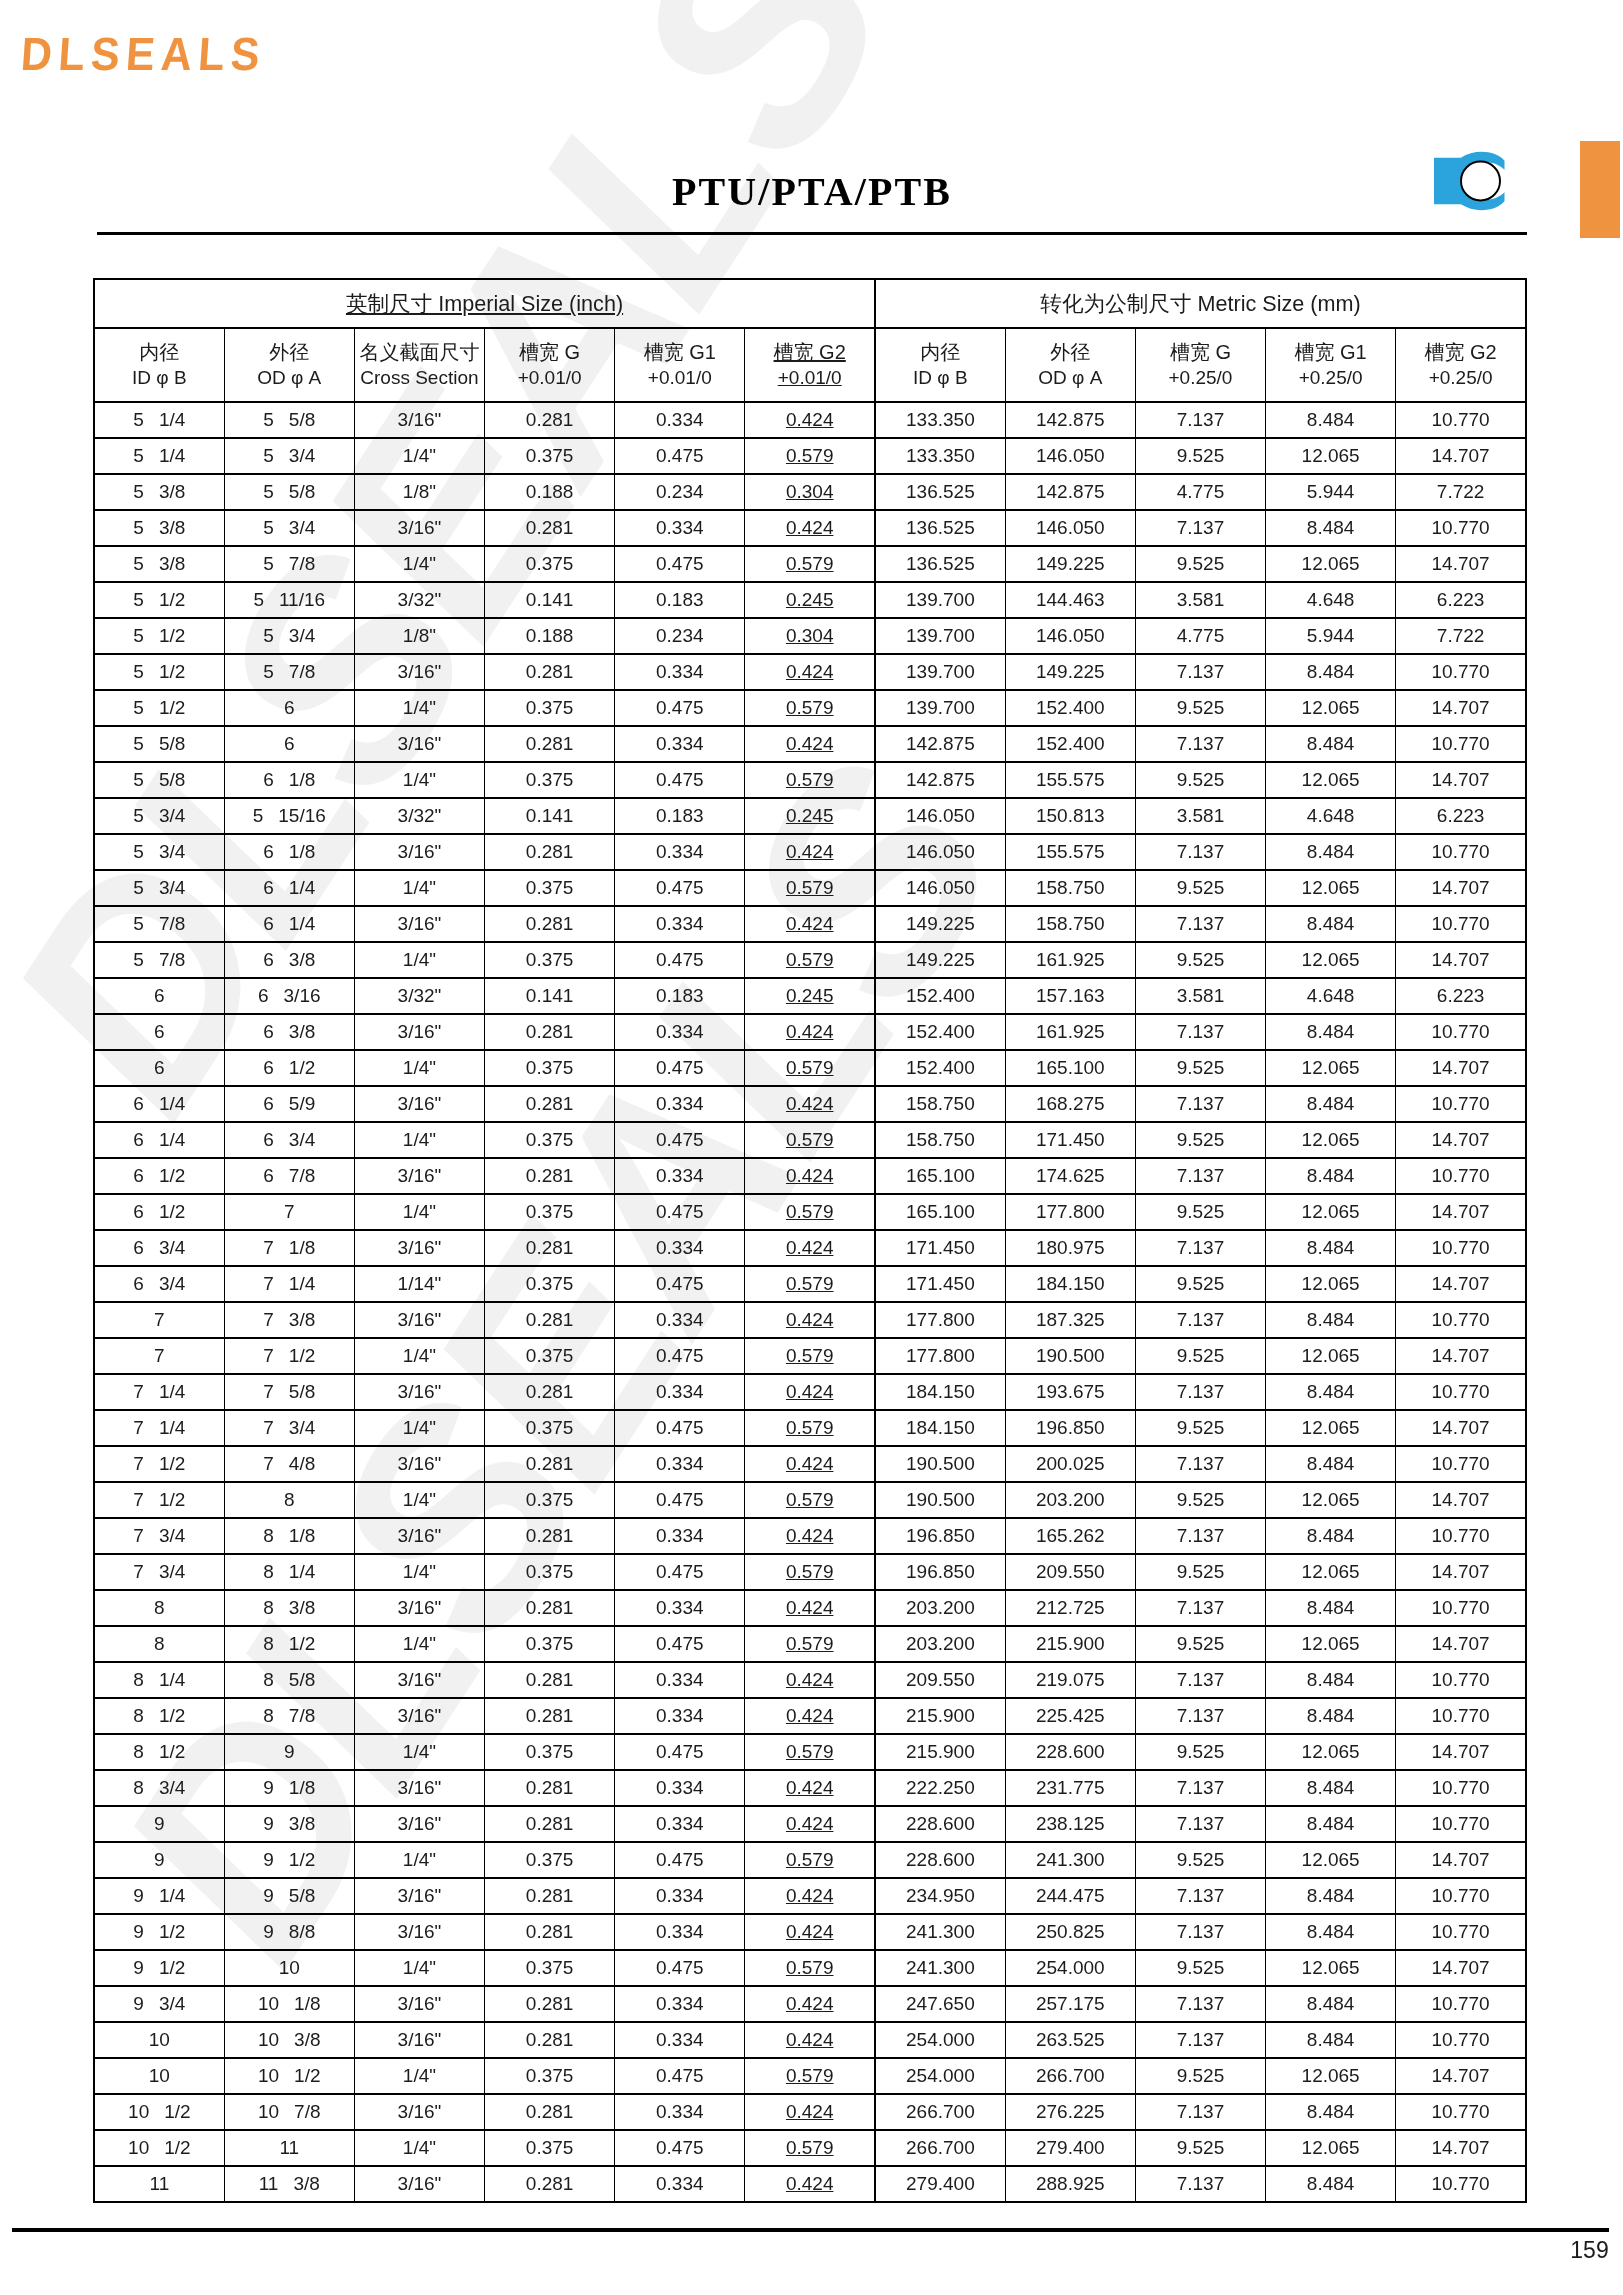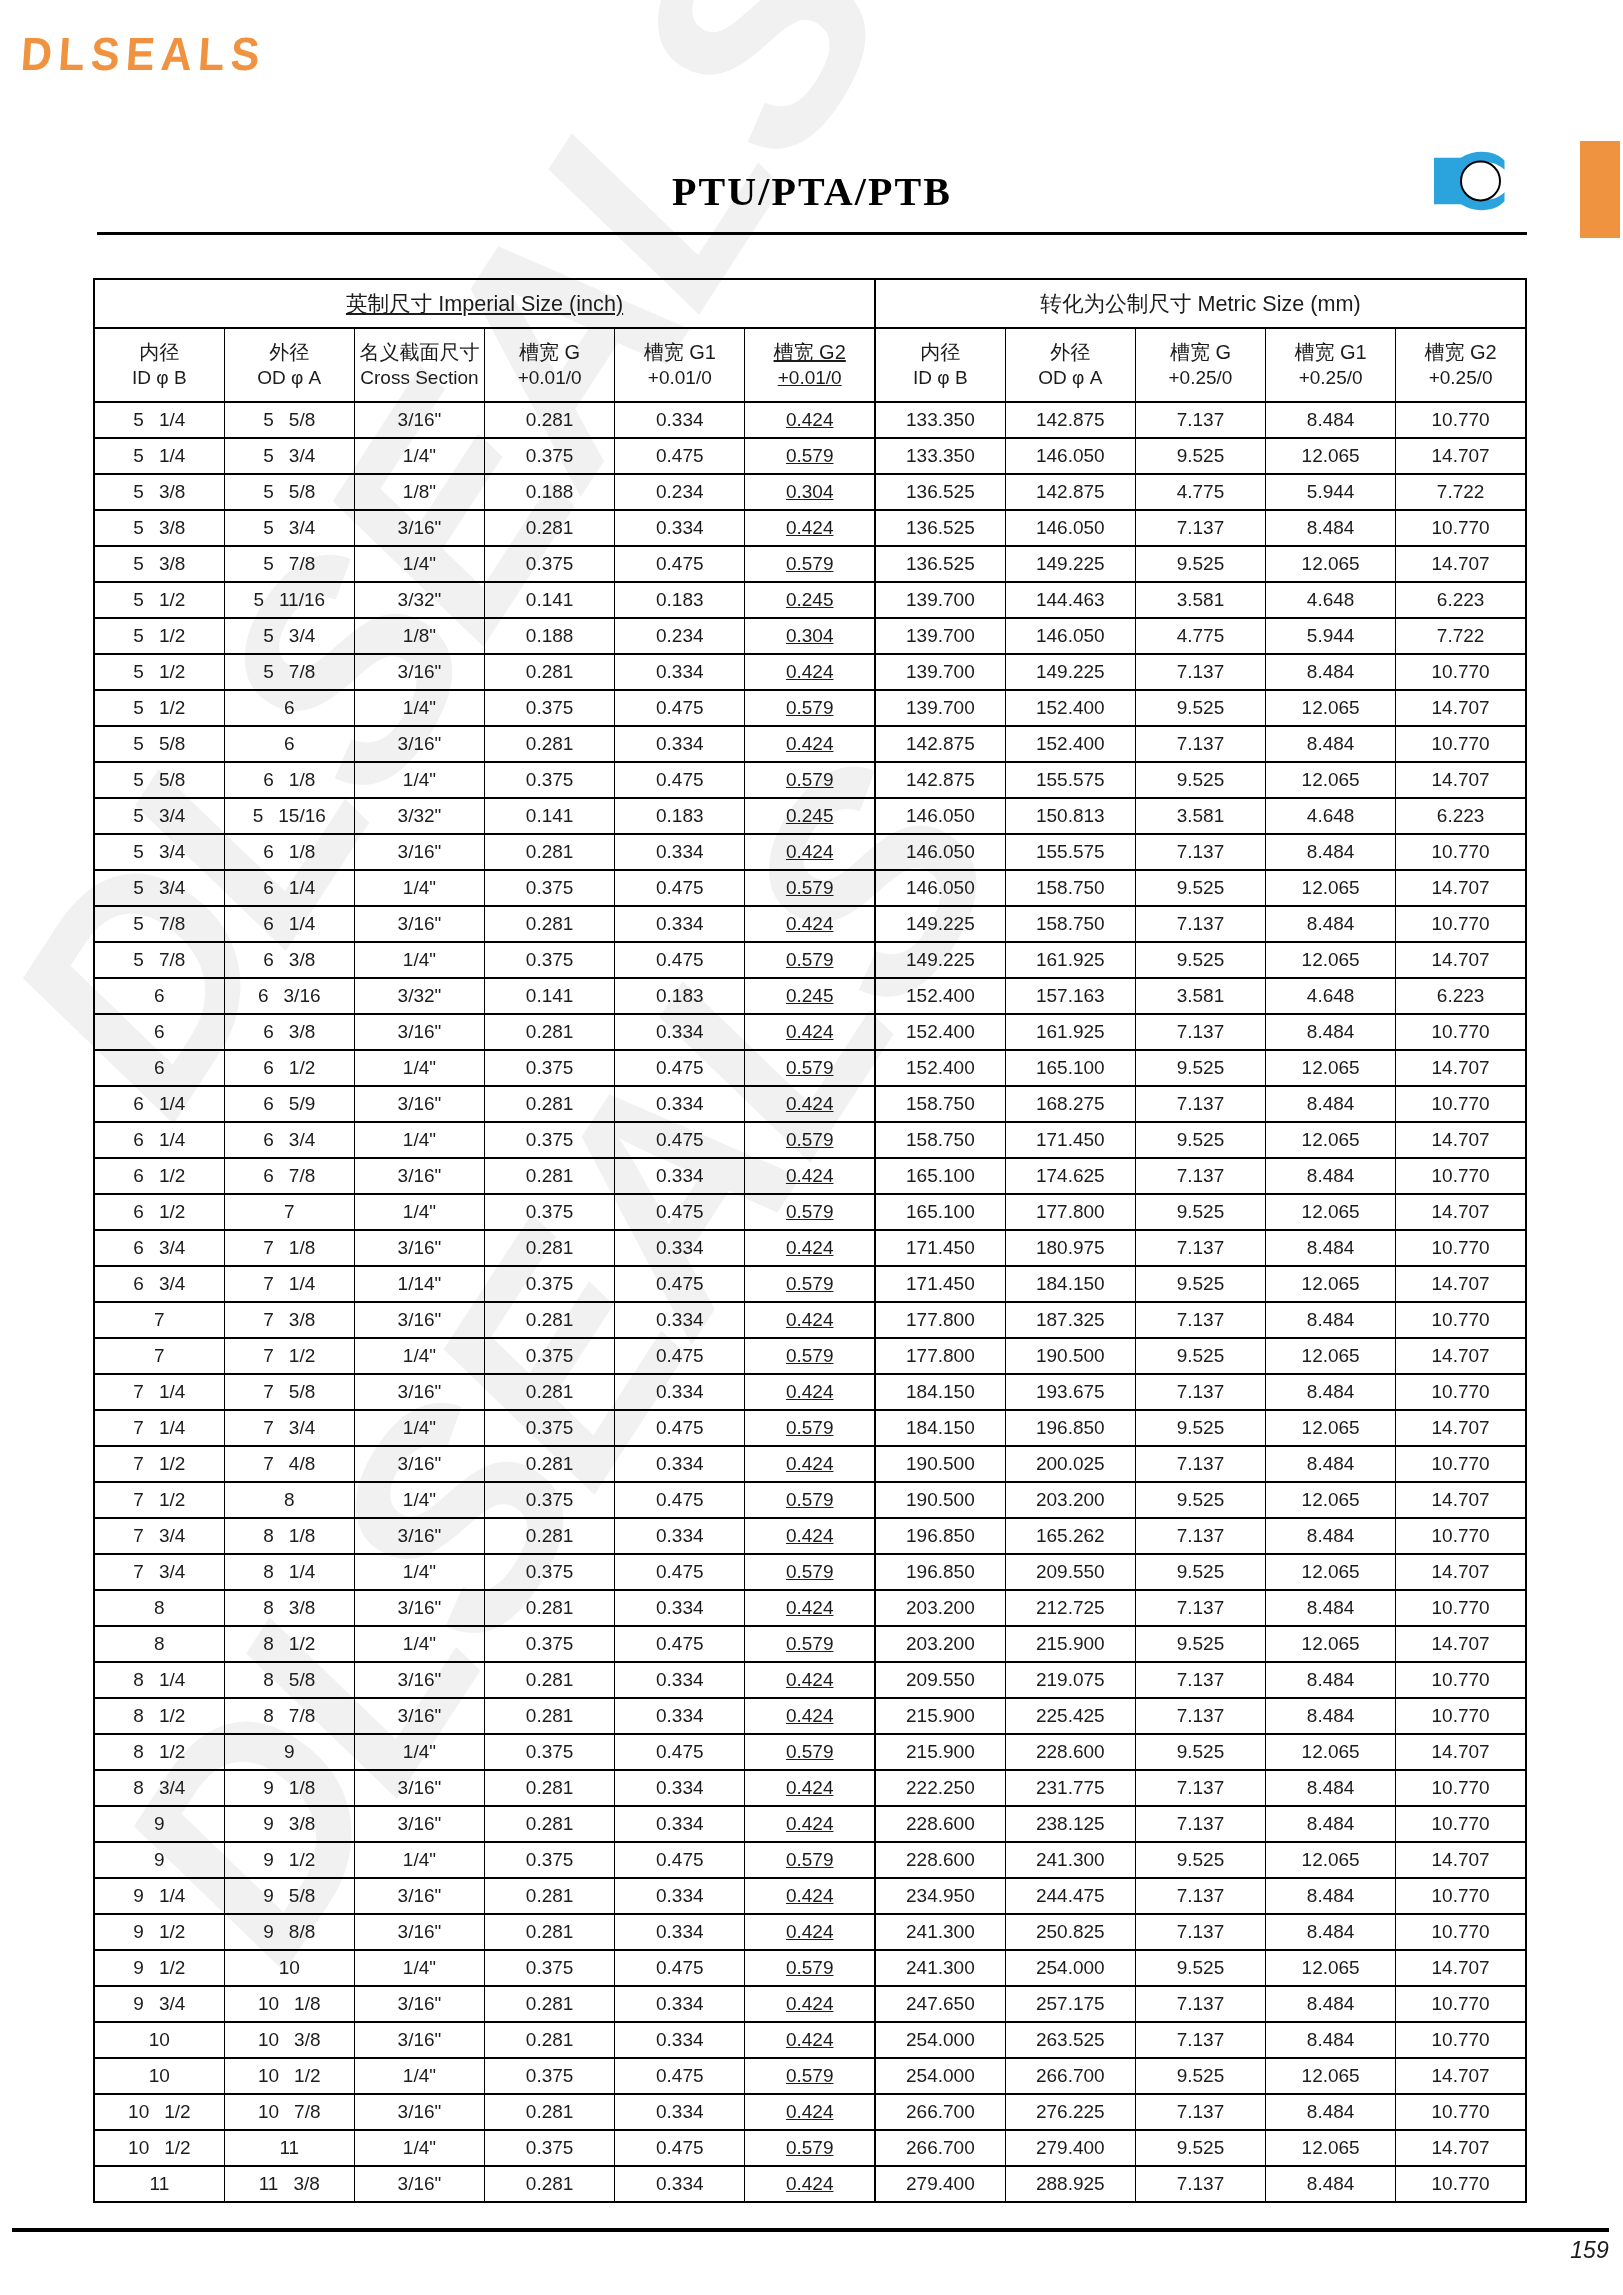--- a/index.html
+++ b/index.html
@@ -95,21 +95,21 @@
   td.idod { word-spacing:9.7px; }
   .sec-end { border-right:2.1px solid #000 !important;text-decoration:underline; }
 
   
   .footer-rule {
     position:absolute; left:12px; top:2228px; width:1597px; height:3.5px;
     background:#000; z-index:2;
   }
   .page-number {
     position:absolute; right:15.3px; top:2237px; z-index:2;
-    font-size:23px; color:#1c1c1c;font-style:italic;
+    font-size:23px; color:#1c1c1c;
   }
 </style>
 </head>
 <body>
 
 <div class="watermark" id="wm1">DLSEALS</div>
 <div class="watermark" id="wm2">DLSEALS</div>
 
 <div class="logo">DLSEALS</div>
 <div class="page-title">PTU/PTA/PTB</div>

